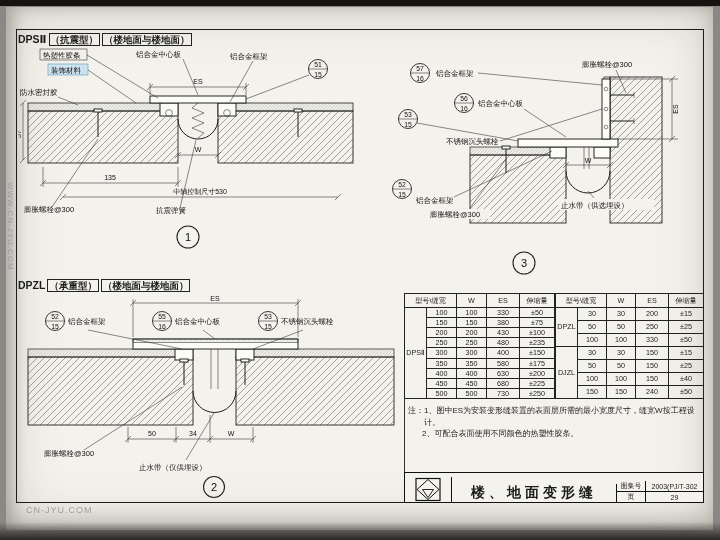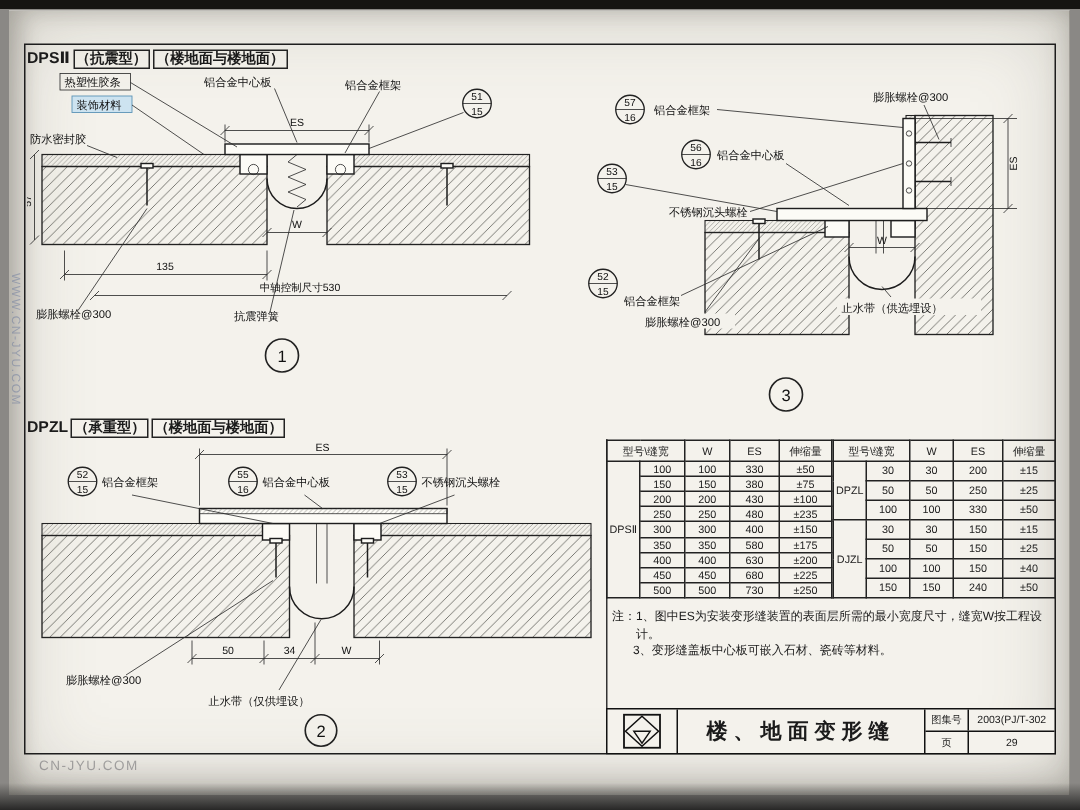--- a/index.html
+++ b/index.html
@@ -475,25 +475,25 @@
     </tbody>
       </table>
   </div>
 
   <div class="notes" style="left:402px;top:398px;width:292px;">
     <div class="note-row">
         <span class="note-prefix">注：</span>
         <span>1、图中ES为安装变形缝装置的表面层所需的最小宽度尺寸，缝宽W按工程设计。</span>
       </div>
     <div class="note-row indent">
-        <span>3、变形缝盖板中心板可嵌入石材、瓷砖等材料。</span>
+        <span>2、可配合表面使用不同颜色的热塑性胶条。</span>
       </div>
   </div>
 
-  <div class="titleblock" style="left:398px;top:465px;width:298px;height:29px;">
+  <div class="titleblock" style="left:398px;top:465px;width:298px;height:29px;align-items:flex-end;">
     <div class="tb-logo">
       <svg width="34" height="25" viewBox="0 0 34 25">
         <rect x="5" y="1.5" width="24" height="22" fill="none" stroke="#111" stroke-width="1.2"></rect>
         <polygon points="17,2.5 28,12.5 17,22.5 6,12.5" fill="none" stroke="#111" stroke-width="1"></polygon>
         <polygon points="11.5,12.5 22.5,12.5 17,20.5" fill="none" stroke="#111" stroke-width="0.9"></polygon>
       </svg>
     </div>
     <div class="tb-title">楼、地面变形缝</div>
     <div class="tb-info">
       <div class="tb-row">

